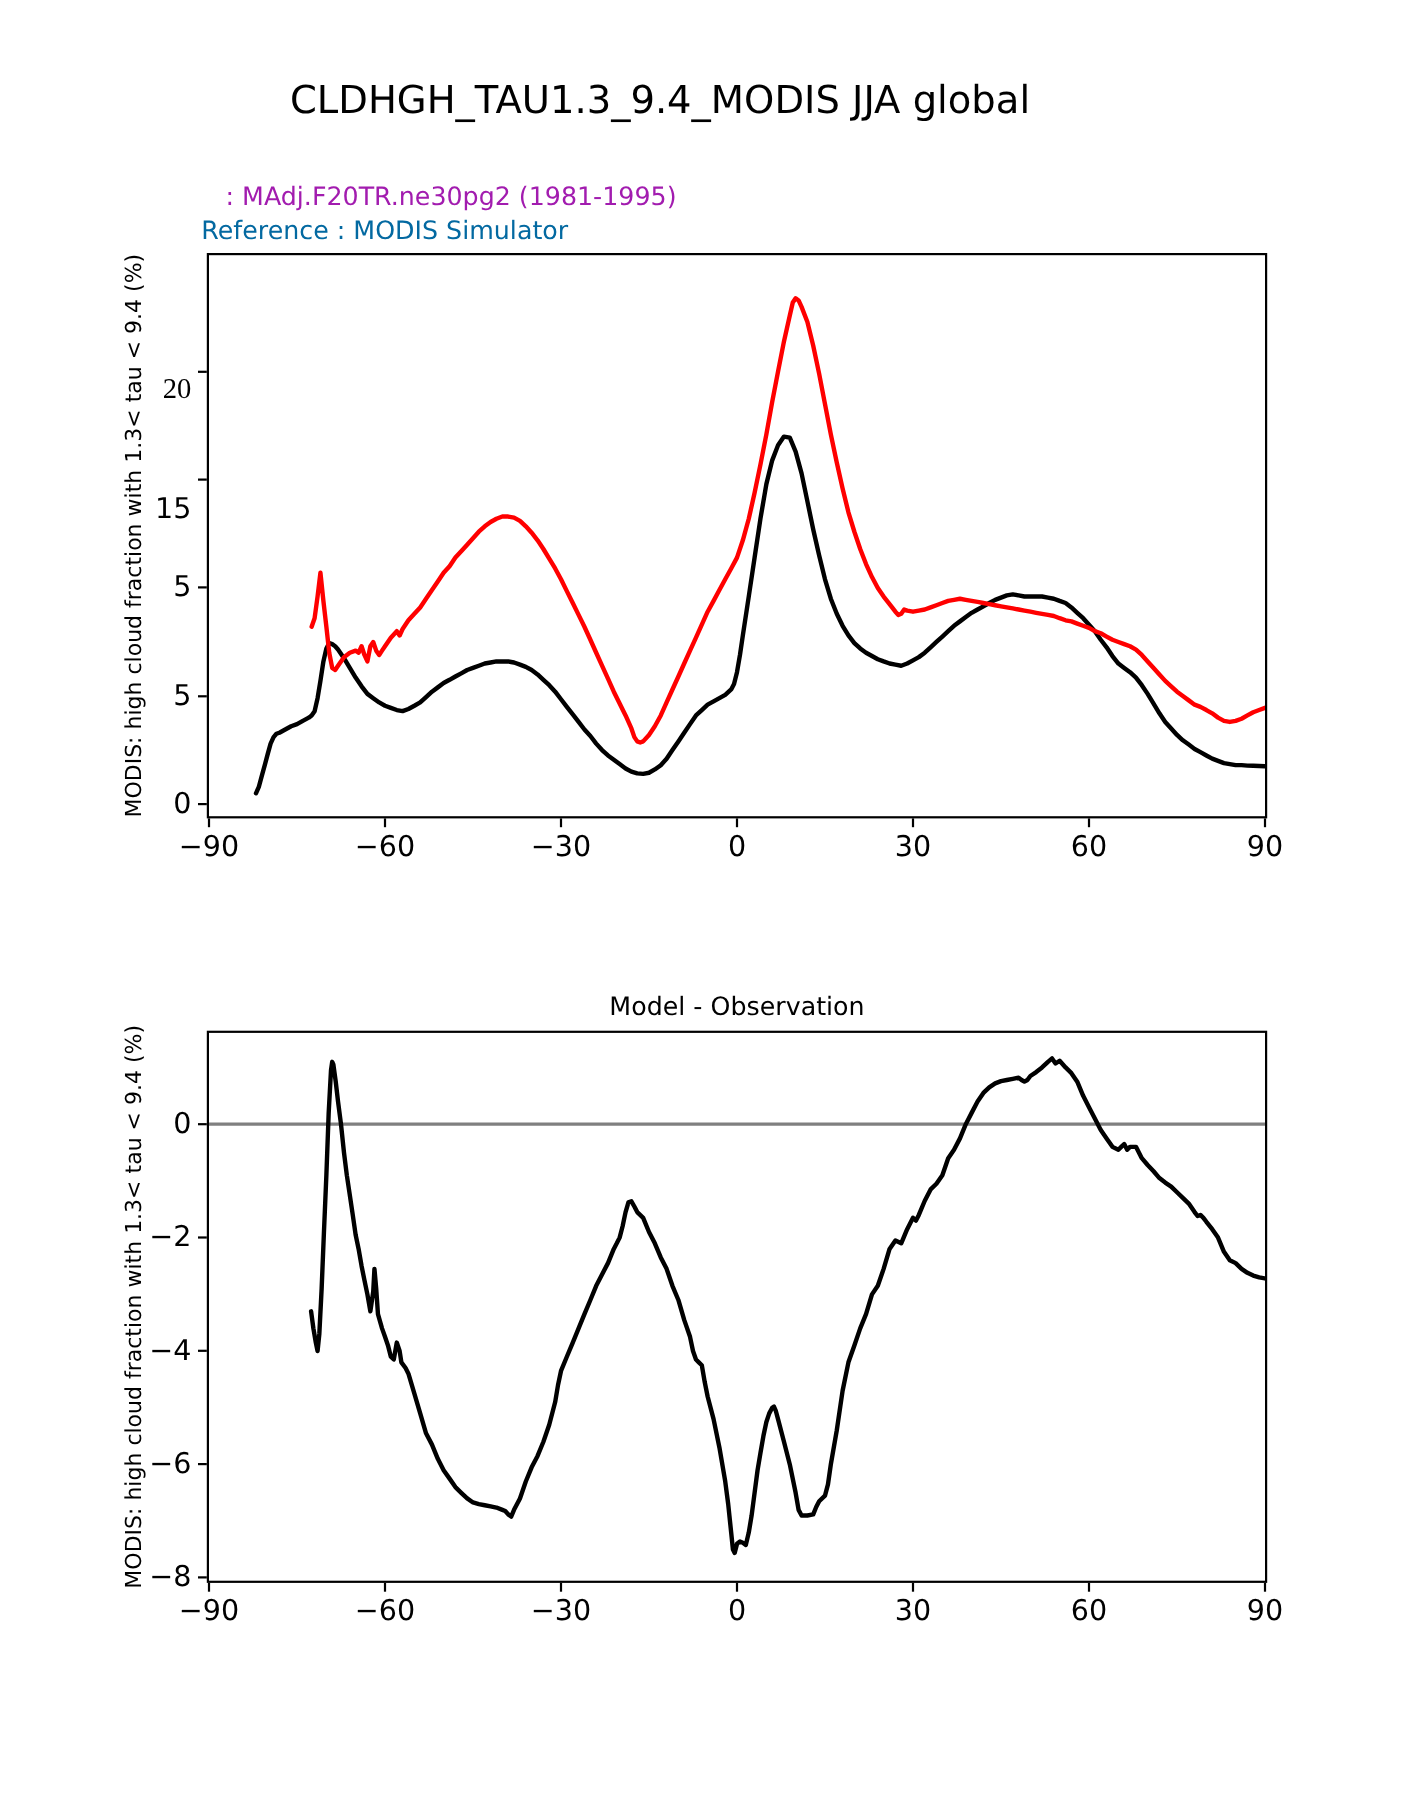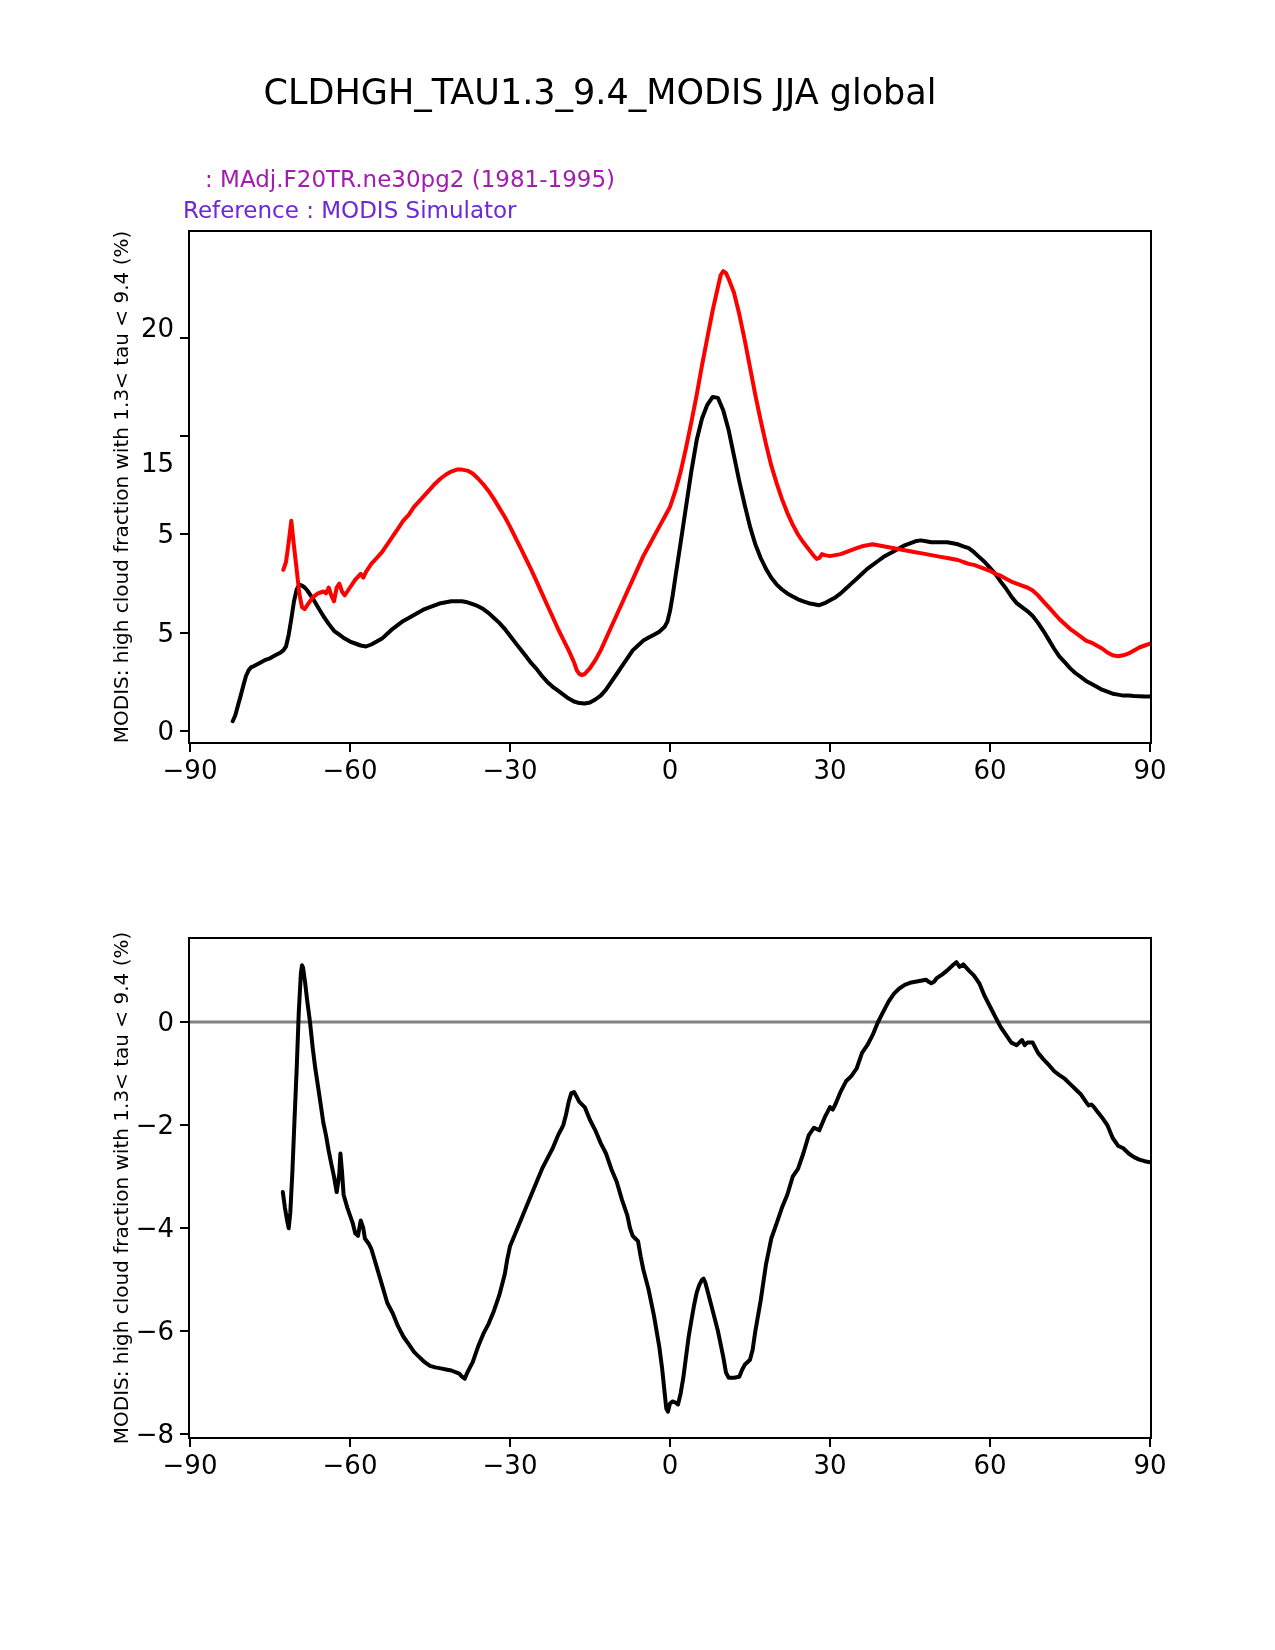--- a/index.html
+++ b/index.html
@@ -63,25 +63,26 @@
   }
   .tick-mark { position: absolute; background: #000000; }
 </style>
 </head>
 <body>
 
 <div id="fig">
   <div class="suptitle">CLDHGH_TAU1.3_9.4_MODIS JJA global</div>
 
   <div class="legend-line legend-model">: MAdj.F20TR.ne30pg2 (1981-1995)</div>
-  <div class="legend-line legend-ref" style="color:#6d28d9;">Reference : MODIS Simulator</div>
+  <div class="legend-line legend-ref" style="color:#0369a1;">Reference : MODIS Simulator</div>
 
   <div class="ylab" style="left:121px; top:487px;">MODIS: high cloud fraction with 1.3&lt; tau &lt; 9.4 (%)</div>
   <div class="ylab" style="left:121px; top:1188px;">MODIS: high cloud fraction with 1.3&lt; tau &lt; 9.4 (%)</div>
 
+  <div class="plot-title" style="left:190px; top:903px; width:960px;">Model - Observation</div>
 
   <div class="plot" id="plot0" style="left:188px; top:230px; width:960px; height:510px;">
     <svg width="960" height="510" viewBox="0 0 960 510">
         <polyline points="42.7,489.2 45.3,483.3 48.0,473.4 50.7,463.6 53.3,453.8 56.0,444.0 58.7,438.1 61.3,435.1 64.0,434.1 69.3,431.2 74.7,428.2 80.0,426.3 85.3,423.3 90.7,420.4 93.3,418.4 96.0,414.5 98.7,402.7 101.3,387.0 104.0,369.3 106.7,357.5 109.3,352.6 112.0,353.6 114.7,355.5 117.3,358.5 122.7,366.3 128.0,375.2 133.3,384.0 138.7,391.9 144.0,398.8 149.3,402.7 154.7,406.6 160.0,409.6 165.3,411.5 170.7,413.5 176.0,414.5 181.3,412.5 186.7,409.6 192.0,406.6 197.3,401.7 202.7,396.8 208.0,392.9 213.3,388.9 218.7,386.0 224.0,383.0 229.3,380.1 234.7,377.1 240.0,375.2 245.3,373.2 250.7,371.2 256.0,370.3 261.3,369.3 266.7,369.3 272.0,369.3 277.3,370.3 282.7,372.2 288.0,374.2 293.3,377.1 298.7,381.1 304.0,386.0 309.3,390.9 314.7,396.8 320.0,403.7 325.3,410.6 330.7,417.4 336.0,424.3 341.3,431.2 346.7,437.1 352.0,444.0 357.3,449.9 362.7,454.8 368.0,458.7 373.3,462.6 378.7,466.6 384.0,469.5 389.3,471.1 394.7,471.5 400.0,470.5 405.3,467.5 410.7,463.6 416.0,457.7 421.3,449.9 426.7,442.0 432.0,434.1 437.3,426.3 442.7,418.4 448.0,413.5 453.3,408.6 458.7,405.6 464.0,402.7 469.3,399.7 474.7,394.8 477.3,389.9 480.0,379.1 482.7,363.4 485.3,345.7 490.7,310.3 496.0,274.9 501.3,239.6 506.7,208.1 512.0,186.5 517.3,172.8 522.7,164.9 528.0,165.9 533.3,178.6 538.7,198.3 544.0,223.8 549.3,249.4 554.7,273.0 560.0,294.6 565.3,312.3 570.7,326.0 576.0,336.9 581.3,345.7 586.7,352.6 592.0,357.5 597.3,361.4 602.7,364.4 608.0,367.3 613.3,369.3 618.7,371.2 624.0,372.2 629.3,373.2 634.7,371.2 640.0,368.3 645.3,365.4 650.7,361.4 656.0,356.5 661.3,351.6 666.7,346.7 672.0,341.8 677.3,336.9 682.7,332.9 688.0,329.0 693.3,325.1 698.7,322.1 704.0,319.2 709.3,316.2 714.7,313.3 720.0,311.3 725.3,309.3 730.7,308.4 736.0,309.3 741.3,310.3 746.7,310.3 752.0,310.3 757.3,310.3 762.7,311.3 768.0,312.3 773.3,314.3 778.7,316.2 784.0,320.2 789.3,325.1 794.7,330.0 800.0,335.9 805.3,341.8 810.7,349.6 816.0,356.5 821.3,364.4 826.7,371.2 832.0,375.2 837.3,379.1 842.7,384.0 848.0,390.9 853.3,398.8 858.7,407.6 864.0,416.5 869.3,424.3 874.7,430.2 880.0,436.1 885.3,441.0 890.7,444.9 896.0,448.9 901.3,451.8 906.7,454.8 912.0,457.7 917.3,459.7 922.7,461.7 928.0,462.6 933.3,463.6 938.7,463.6 944.0,464.0 949.3,464.2 954.7,464.4 960.0,464.6" fill="none" stroke="#000000" stroke-width="4" stroke-linejoin="round" stroke-linecap="round"></polyline>
         <polyline points="93.3,337.8 96.0,330.0 98.7,310.3 101.3,288.7 104.0,314.3 106.7,337.8 109.3,361.4 112.0,375.2 114.7,377.1 117.3,373.2 122.7,365.4 128.0,361.4 133.3,359.5 136.0,361.4 138.7,355.5 141.3,363.4 144.0,369.3 146.7,355.5 149.3,351.6 152.0,359.5 154.7,363.4 157.3,359.5 160.0,355.5 165.3,347.7 170.7,341.8 173.3,345.7 176.0,339.8 181.3,331.9 186.7,326.0 192.0,320.2 197.3,312.3 202.7,304.4 208.0,296.6 213.3,288.7 218.7,282.8 224.0,274.9 229.3,269.1 234.7,263.2 240.0,257.3 245.3,251.4 250.7,246.5 256.0,242.5 261.3,239.6 266.7,237.6 272.0,237.6 277.3,238.6 282.7,241.5 288.0,246.5 293.3,252.3 298.7,259.2 304.0,267.1 309.3,275.9 314.7,284.8 320.0,294.6 325.3,305.4 330.7,316.2 336.0,327.0 341.3,337.8 346.7,349.6 352.0,361.4 357.3,373.2 362.7,385.0 368.0,396.8 373.3,407.6 378.7,418.4 384.0,430.2 386.7,438.1 389.3,442.0 392.0,443.0 394.7,442.0 400.0,436.1 405.3,428.2 410.7,418.4 416.0,406.6 421.3,394.8 426.7,383.0 432.0,371.2 437.3,359.5 442.7,347.7 448.0,335.9 453.3,324.1 458.7,314.3 464.0,304.4 469.3,294.6 474.7,284.8 480.0,274.9 485.3,259.2 490.7,239.6 496.0,216.0 501.3,190.4 506.7,162.9 512.0,133.4 517.3,105.9 522.7,78.4 528.0,54.8 530.7,43.0 533.3,39.1 536.0,41.1 538.7,47.0 544.0,60.7 549.3,82.3 554.7,107.9 560.0,135.4 565.3,162.9 570.7,188.5 576.0,212.1 581.3,233.7 586.7,251.4 592.0,267.1 597.3,280.8 602.7,292.6 608.0,302.5 613.3,310.3 618.7,317.2 624.0,324.1 626.7,327.0 629.3,326.0 632.0,322.1 634.7,323.1 640.0,324.1 645.3,323.1 650.7,322.1 656.0,320.2 661.3,318.2 666.7,316.2 672.0,314.3 677.3,313.3 682.7,312.3 688.0,313.3 693.3,314.3 698.7,315.2 704.0,316.2 709.3,317.2 714.7,318.2 720.0,319.2 725.3,320.2 730.7,321.1 736.0,322.1 741.3,323.1 746.7,324.1 752.0,325.1 757.3,326.0 762.7,327.0 768.0,328.0 773.3,330.0 778.7,331.9 784.0,332.9 789.3,334.9 794.7,336.9 800.0,338.8 805.3,341.8 810.7,343.7 816.0,346.7 821.3,349.6 826.7,351.6 832.0,353.6 837.3,355.5 842.7,358.5 848.0,363.4 853.3,369.3 858.7,375.2 864.0,381.1 869.3,387.0 874.7,391.9 880.0,396.8 885.3,400.7 890.7,404.7 896.0,408.6 901.3,410.6 906.7,413.5 912.0,416.5 917.3,420.4 922.7,423.3 928.0,424.3 933.3,423.3 938.7,421.4 944.0,418.4 949.3,415.5 954.7,413.5 960.0,411.5" fill="none" stroke="#ff0000" stroke-width="4" stroke-linejoin="round" stroke-linecap="round"></polyline>
       </svg>
   </div>
 
   <div class="plot" id="plot1" style="left:188px; top:937px; width:960px; height:498px;">
     <svg width="960" height="498" viewBox="0 0 960 498">
@@ -105,21 +106,21 @@
     <div class="tick-label-x" style="left: 1150px; top: 755px;">90</div>
     <div class="tick-mark" style="left: 180px; top: 729.994px; width: 8px; height: 2px;"></div>
     <div class="tick-label-y" style="left: 94px; top: 730.994px;">0</div>
     <div class="tick-mark" style="left: 180px; top: 631.728px; width: 8px; height: 2px;"></div>
     <div class="tick-label-y" style="left: 94px; top: 632.728px;">5</div>
     <div class="tick-mark" style="left: 180px; top: 533.462px; width: 8px; height: 2px;"></div>
     <div class="tick-label-y" style="left: 94px; top: 534.462px;">5</div>
     <div class="tick-mark" style="left: 180px; top: 435.197px; width: 8px; height: 2px;"></div>
     <div class="tick-label-y" style="left: 94px; top: 436.197px; margin-top: 27px;">15</div>
     <div class="tick-mark" style="left: 180px; top: 336.931px; width: 8px; height: 2px;"></div>
-    <div class="tick-label-y" style="left: 94px; top: 328px;">20</div>
+    <div class="tick-label-y" style="left: 94px; top: 354px; font-family: Liberation Serif, serif;">20</div>
     <div class="tick-mark" style="left: 189px; top: 1439px; width: 2px; height: 8px;"></div>
     <div class="tick-label-x" style="left: 190px; top: 1450px;">−90</div>
     <div class="tick-mark" style="left: 349px; top: 1439px; width: 2px; height: 8px;"></div>
     <div class="tick-label-x" style="left: 350px; top: 1450px;">−60</div>
     <div class="tick-mark" style="left: 509px; top: 1439px; width: 2px; height: 8px;"></div>
     <div class="tick-label-x" style="left: 510px; top: 1450px;">−30</div>
     <div class="tick-mark" style="left: 669px; top: 1439px; width: 2px; height: 8px;"></div>
     <div class="tick-label-x" style="left: 670px; top: 1450px;">0</div>
     <div class="tick-mark" style="left: 829px; top: 1439px; width: 2px; height: 8px;"></div>
     <div class="tick-label-x" style="left: 830px; top: 1450px;">30</div>

